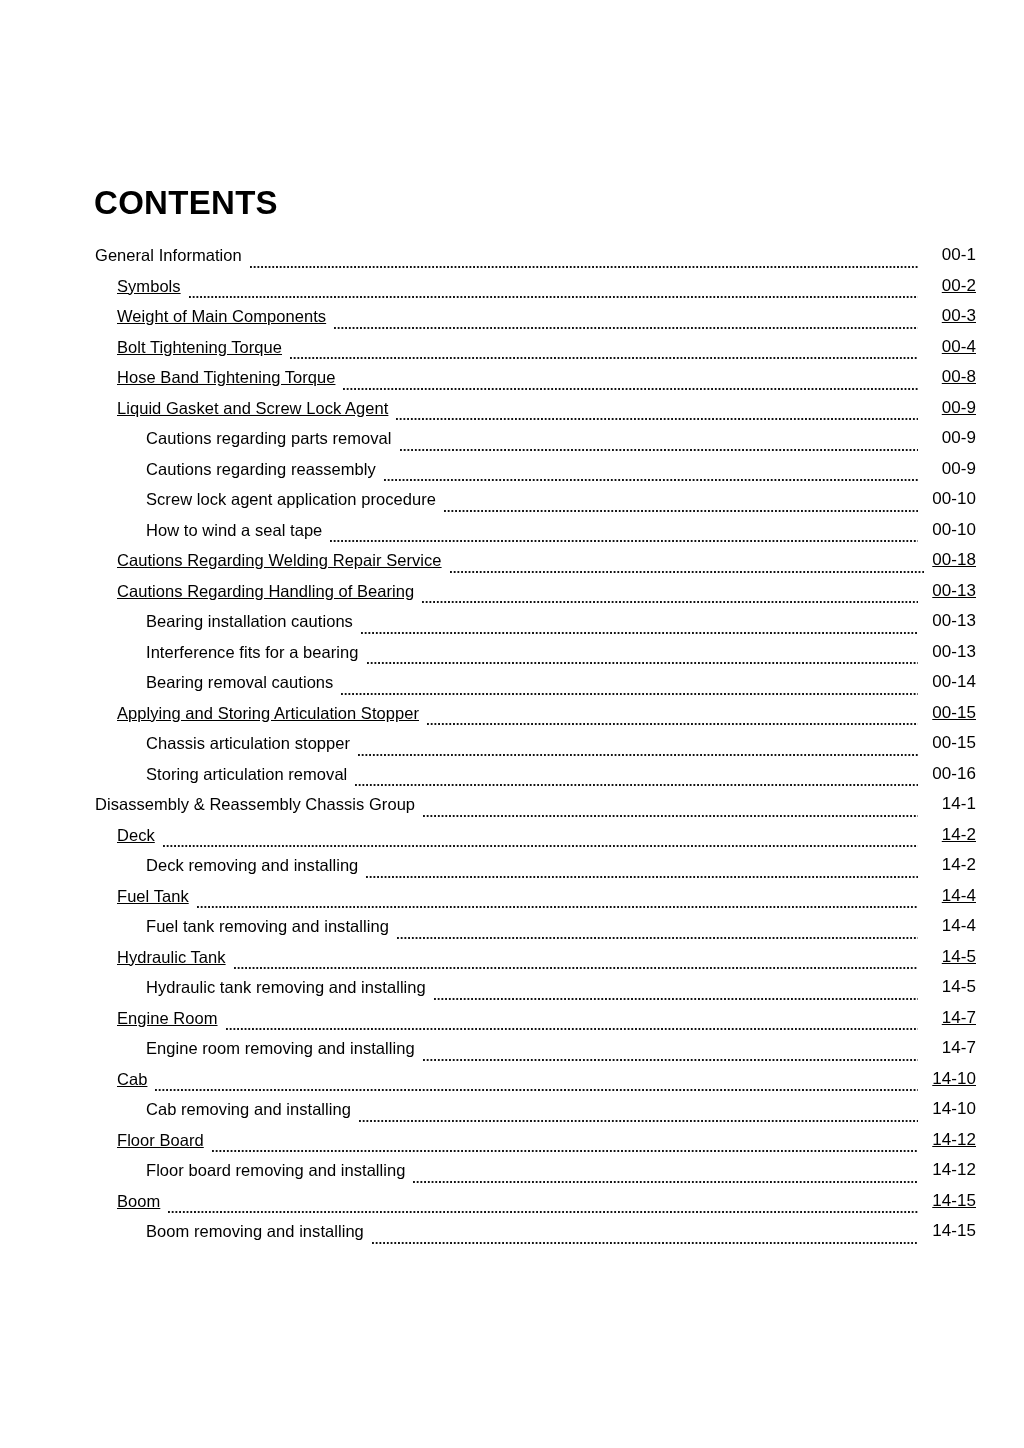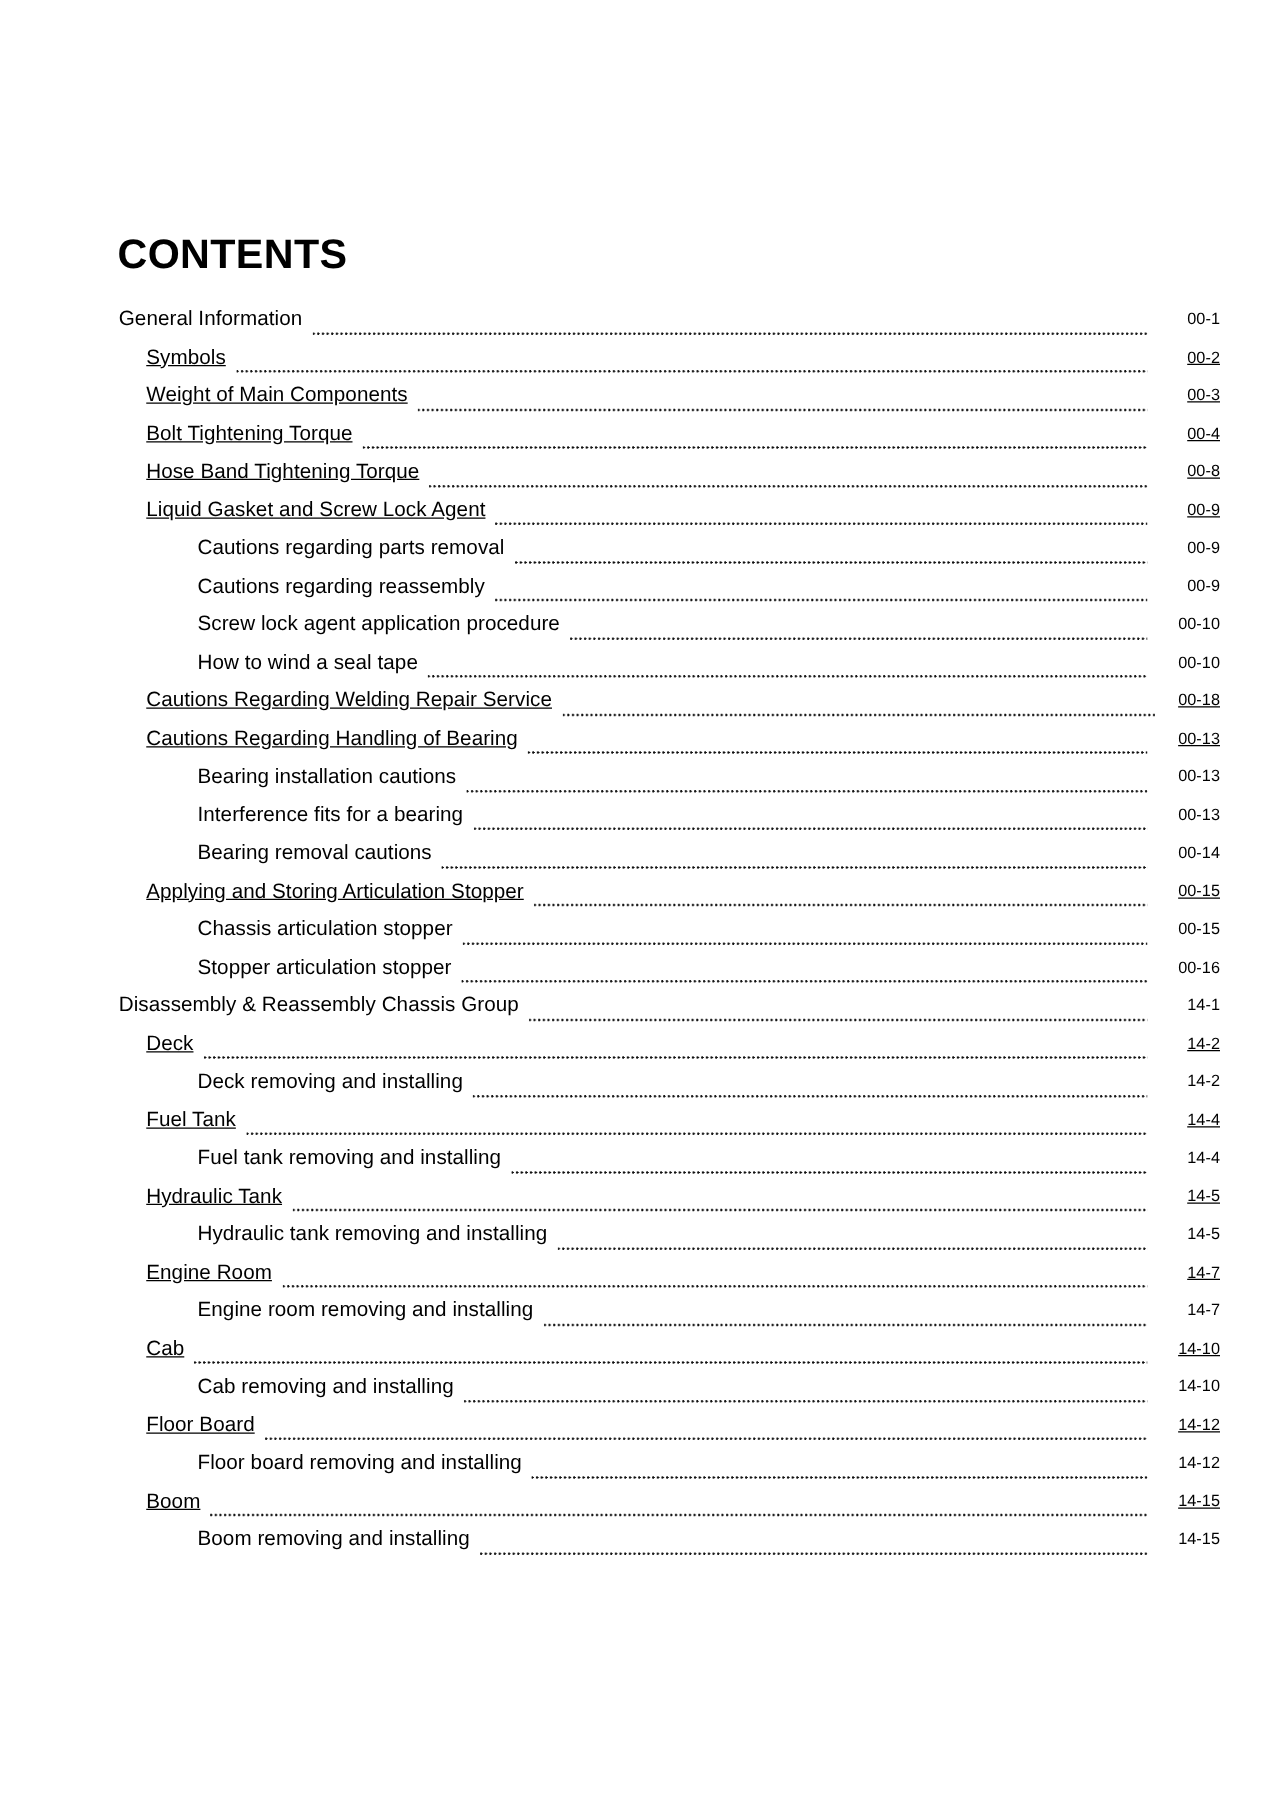--- a/index.html
+++ b/index.html
@@ -50,21 +50,21 @@
     line-height: 30.5px;
     font-size: 16.5px;
     font-weight: normal;
     white-space: nowrap;
     display: block;
   }
 
   
   .toc-entry.lvl0 { padding-left: 95px; }
   .toc-entry.lvl1 { padding-left: 117px; text-decoration: underline; }
-  .toc-entry.lvl2 { padding-left: 146px; margin-left: 12px; }
+  .toc-entry.lvl2 { padding-left: 146px; }
 
   .entry-inner {
     display: flex;
     align-items: center;
     width: 100%;
   }
 
   .entry-label {
     flex: 0 0 auto;
     font-size: 16.5px;
@@ -95,21 +95,21 @@
   
   .entry-leader.tight {
     margin-left: 8px;
   }
 
   .entry-page {
     flex: 0 0 auto;
     width: 52px;
     text-align: right;
     padding-right: 48px;
-    font-size: 13px;
+    font-size: 17px;
     letter-spacing: 0.05px;
   }
 
   .entry-gap {
     flex: 0 0 auto;
     width: 6px;
   }
   .entry-gap.none { width: 0px; }
 </style>
 </head>
@@ -251,21 +251,21 @@
       <div class="toc-entry lvl2">
         <div class="entry-inner">
           <span class="entry-label">Chassis articulation stopper</span>
           <span class="entry-leader"></span>
           <span class="entry-gap"></span>
           <span class="entry-page">00-15</span>
         </div>
       </div>
       <div class="toc-entry lvl2">
         <div class="entry-inner">
-          <span class="entry-label">Stopper articulation stopper</span>
+          <span class="entry-label">Storing articulation removal</span>
           <span class="entry-leader"></span>
           <span class="entry-gap"></span>
           <span class="entry-page">00-16</span>
         </div>
       </div>
       <div class="toc-entry lvl0">
         <div class="entry-inner">
           <span class="entry-label">Disassembly &amp; Reassembly Chassis Group</span>
           <span class="entry-leader"></span>
           <span class="entry-gap"></span>

